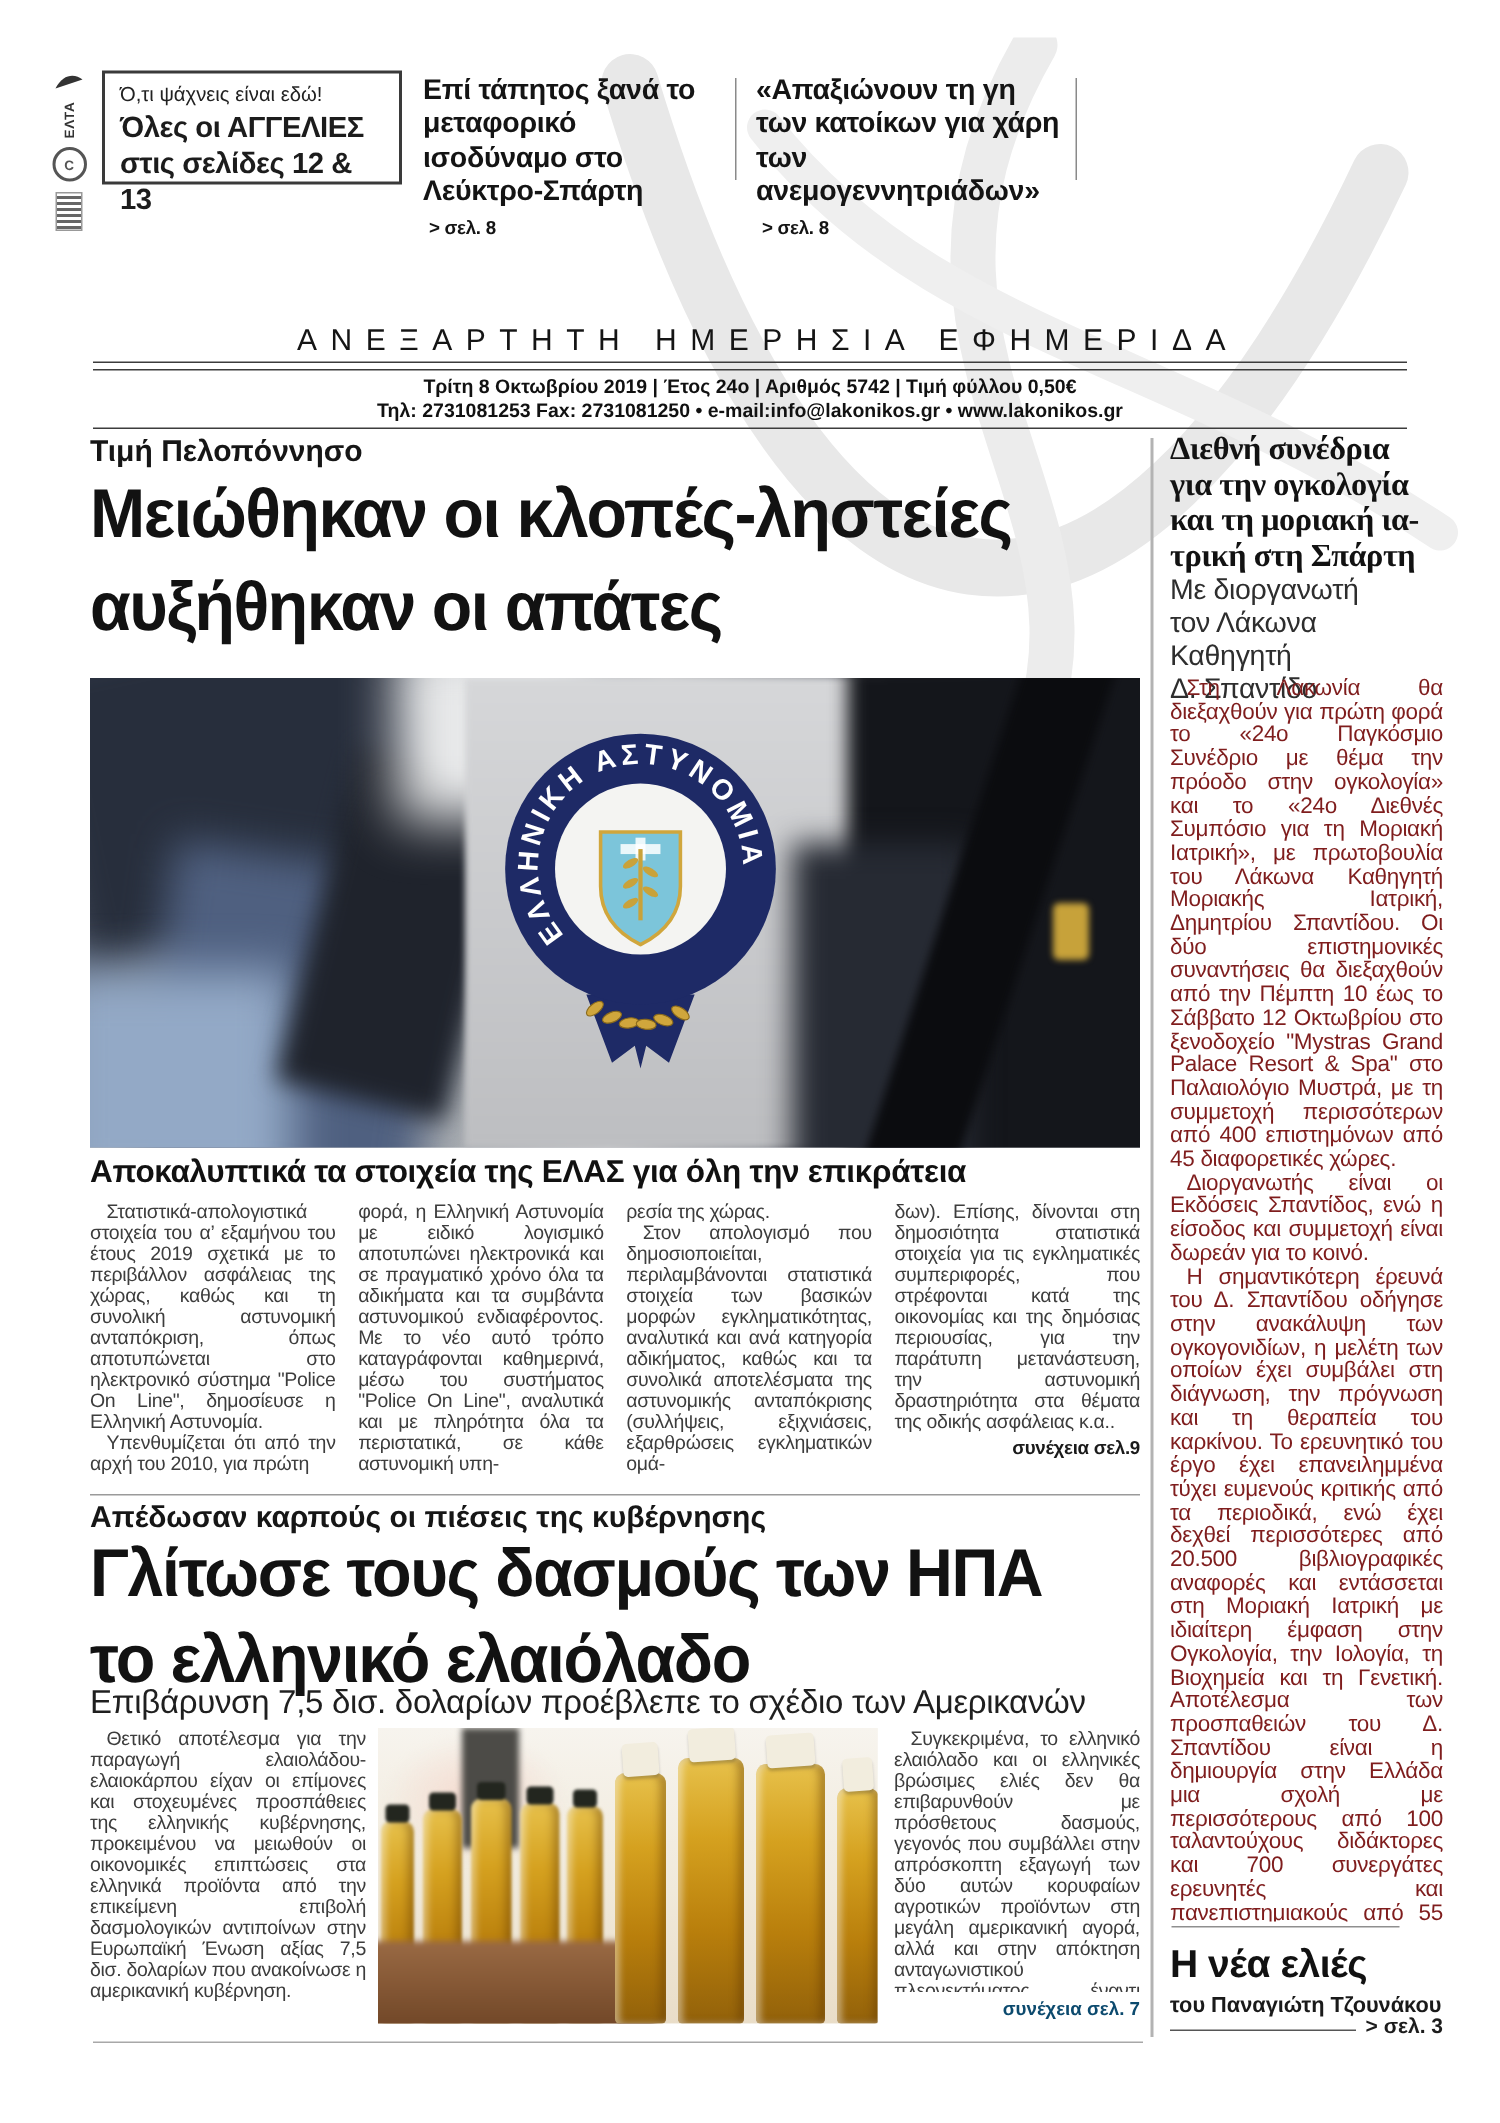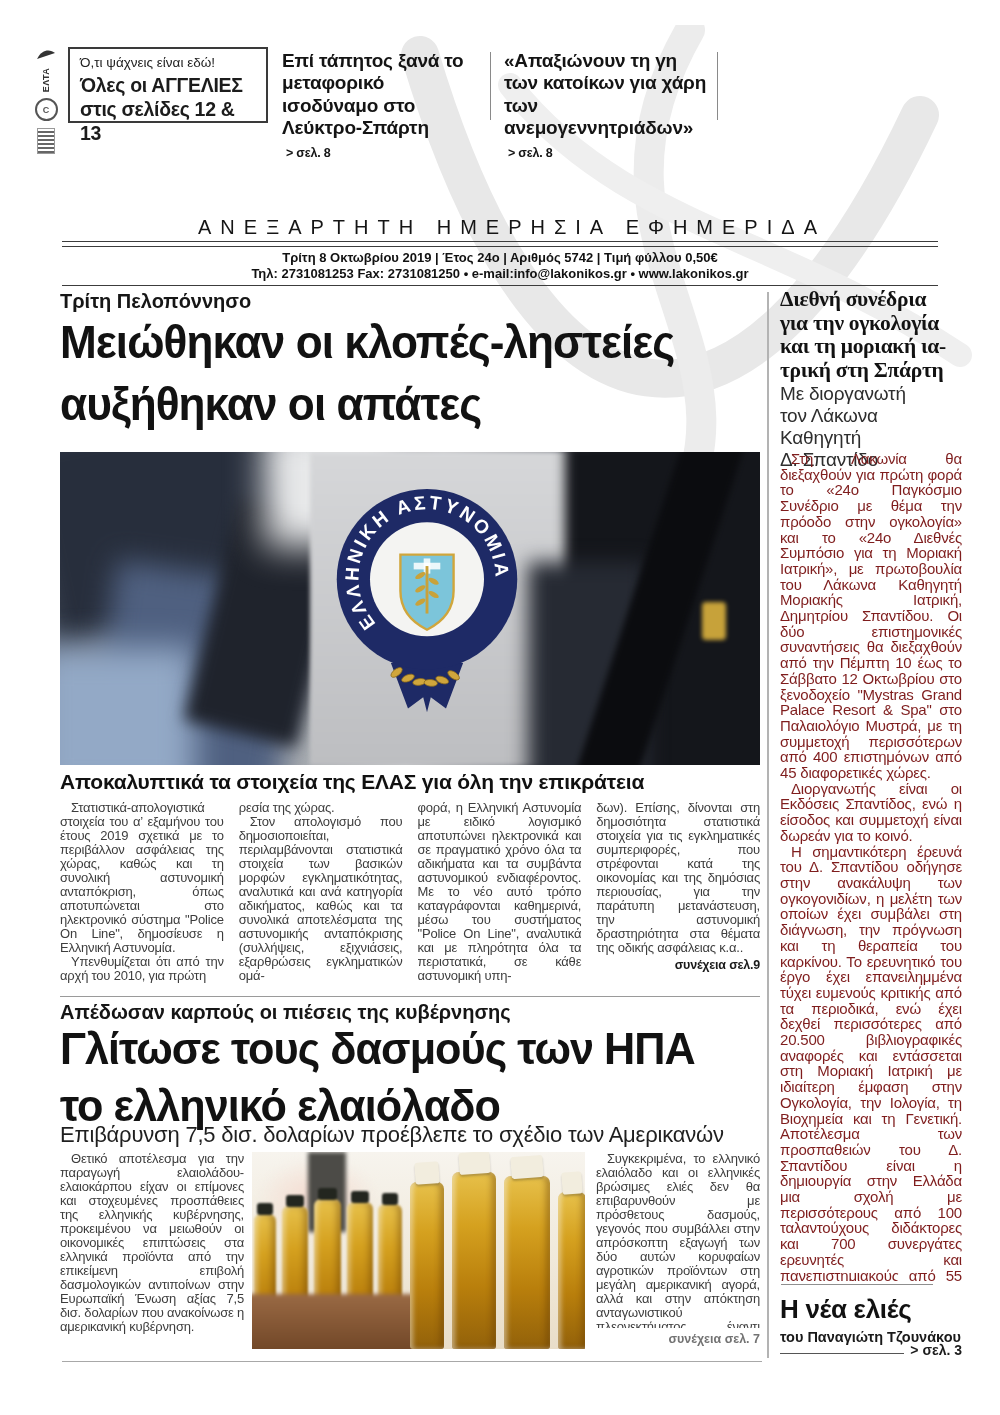--- a/index.html
+++ b/index.html
@@ -50,21 +50,21 @@
   p.noind{text-indent:0;}
   .cont{font-size:12.5px;font-weight:700;text-align:right;color:#1a1a1a;margin-top:3px;}
   .hr-mid{left:60px;top:996px;width:700px;border-top:1.5px solid #9a9a9a;}
 
   .s2-kicker{left:60px;top:1001px;}
   .s2-head{left:60px;top:1020px;width:710px;font-size:45px;line-height:57px;}
   .s2-sub{left:60px;top:1122px;width:710px;font-size:22px;color:#1f1f1f;letter-spacing:-.2px;}
   .bodytext{font-size:13px;line-height:14px;text-align:justify;color:#3d3d3d;letter-spacing:-.2px;overflow:hidden;}
   .s2-left{left:60px;top:1152px;width:184px;height:200px;}
   .s2-right{left:596px;top:1152px;width:164px;height:176px;}
-  .s2-cont{left:596px;top:1332px;width:164px;text-align:right;font-size:12.5px;font-weight:700;color:#737373;}
+  .s2-cont{left:596px;top:1332px;width:164px;text-align:right;font-size:12.5px;font-weight:700;color:#0c4a6e;}
   .hr-bottom{left:62px;top:1361px;width:700px;border-top:1.5px solid #a8a8a8;}
 
   
   .rail-div{left:767px;top:292px;width:1.5px;height:1066px;background:#b3b3b3;}
   .rail-head{left:780px;top:288px;width:182px;font-size:21.5px;font-weight:700;line-height:23.5px;letter-spacing:-.3px;color:#121212;font-family:Liberation Serif, serif;}
   .rail-sub{left:780px;top:383px;width:182px;font-size:19px;line-height:22px;color:#2e2e2e;letter-spacing:-.2px;}
   .rail-body{left:780px;top:451px;width:182px;height:830px;overflow:hidden;font-size:15px;line-height:15.7px;
              text-align:justify;color:#7f1d1d;letter-spacing:-.2px;}
   .rail-body p{margin:0;text-indent:11px;}
   .rail-rule{left:781px;top:1284px;width:152px;border-top:1.5px solid #8f8f8f;}
@@ -140,21 +140,21 @@
     <span class="pref">&gt; σελ. 8</span>
   </div>
   <div class="vsep vs2"></div>
 
   <div class="mast-sub">ΑΝΕΞΑΡΤΗΤΗ ΗΜΕΡΗΣΙΑ ΕΦΗΜΕΡΙΔΑ</div>
   <div class="mrule1"></div>
   <div class="mast-date">Τρίτη 8 Οκτωβρίου 2019 | Έτος 24ο | Αριθμός 5742 | Τιμή φύλλου 0,50€</div>
   <div class="mast-contact">Τηλ: 2731081253 Fax: 2731081250 • e-mail:info@lakonikos.gr • www.lakonikos.gr</div>
   <div class="mrule2"></div>
 
-  <div class="kicker s1-kicker">Τρίτη Πελοπόννησο</div>
+  <div class="kicker s1-kicker">Τιμή Πελοπόννησο</div>
   <div class="bighead s1-head">
     <div class="cond">Μειώθηκαν οι κλοπές-ληστείες</div>
     <div class="cond">αυξήθηκαν οι απάτες</div>
   </div>
 
   <div class="photo1">
     <div class="p1-base"></div>
     <div class="p1-shoulder"></div>
     <div class="p1-arm"></div>
     <div class="p1-lightblue"></div>
@@ -198,25 +198,25 @@
   </div>
 
   <div class="s1-caption">Αποκαλυπτικά τα στοιχεία της ΕΛΑΣ για όλη την επικράτεια</div>
 
   <div class="s1-cols">
     <div class="col">
       <p>Στατιστικά-απολογιστικά στοιχεία του α’ εξαμήνου του έτους 2019 σχετικά με το περιβάλλον ασφάλειας της χώρας, καθώς και τη συνολική αστυνομική ανταπόκριση, όπως αποτυπώνεται στο ηλεκτρονικό σύστημα "Police On Line", δημοσίευσε η Ελληνική Αστυνομία.</p>
       <p>Υπενθυμίζεται ότι από την αρχή του 2010, για πρώτη</p>
     </div>
     <div class="col">
+      <p class="noind">φορά, η Ελληνική Αστυνομία με ειδικό λογισμικό αποτυπώνει ηλεκτρονικά και σε πραγματικό χρόνο όλα τα αδικήματα και τα συμβάντα αστυνομικού ενδιαφέροντος. Με το νέο αυτό τρόπο καταγράφονται καθημερινά, μέσω του συστήματος "Police On Line", αναλυτικά και με πληρότητα όλα τα περιστατικά, σε κάθε αστυνομική υπη-</p>
+    </div>
+    <div class="col">
       <p class="noind">ρεσία της χώρας.</p>
       <p>Στον απολογισμό που δημοσιοποιείται, περιλαμβάνονται στατιστικά στοιχεία των βασικών μορφών εγκληματικότητας, αναλυτικά και ανά κατηγορία αδικήματος, καθώς και τα συνολικά αποτελέσματα της αστυνομικής ανταπόκρισης (συλλήψεις, εξιχνιάσεις, εξαρθρώσεις εγκληματικών ομά-</p>
-    </div>
-    <div class="col">
-      <p class="noind">φορά, η Ελληνική Αστυνομία με ειδικό λογισμικό αποτυπώνει ηλεκτρονικά και σε πραγματικό χρόνο όλα τα αδικήματα και τα συμβάντα αστυνομικού ενδιαφέροντος. Με το νέο αυτό τρόπο καταγράφονται καθημερινά, μέσω του συστήματος "Police On Line", αναλυτικά και με πληρότητα όλα τα περιστατικά, σε κάθε αστυνομική υπη-</p>
     </div>
     <div class="col">
       <p class="noind">δων). Επίσης, δίνονται στη δημοσιότητα στατιστικά στοιχεία για τις εγκληματικές συμπεριφορές, που στρέφονται κατά της οικονομίας και της δημόσιας περιουσίας, για την παράτυπη μετανάστευση, την αστυνομική δραστηριότητα στα θέματα της οδικής ασφάλειας κ.α..</p>
       <div class="cont">συνέχεια σελ.9</div>
     </div>
   </div>
 
   <div class="hr-mid"></div>
 
   <div class="kicker s2-kicker">Απέδωσαν καρπούς οι πιέσεις της κυβέρνησης</div>

